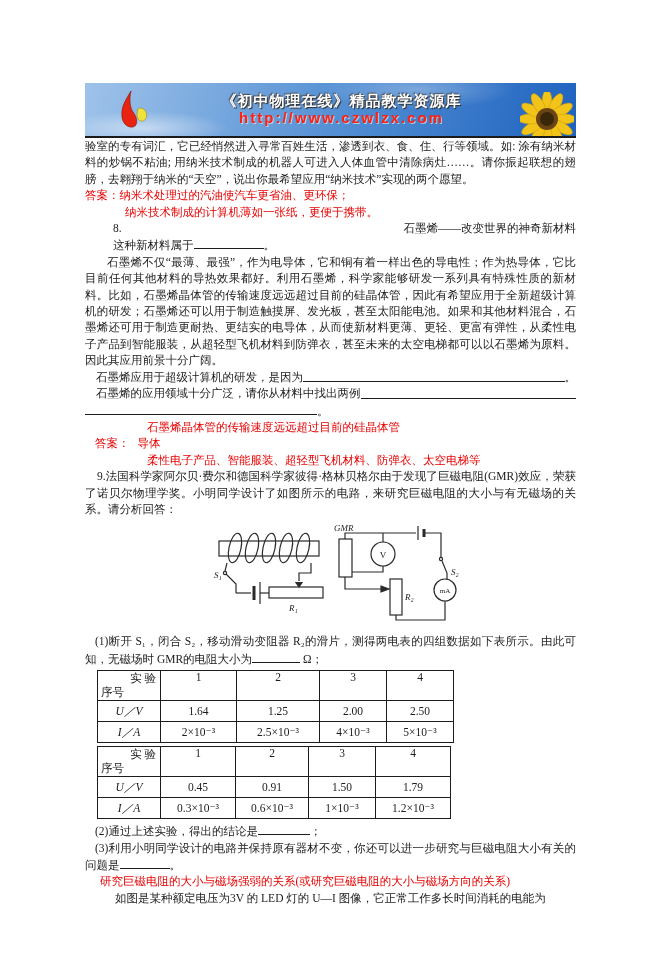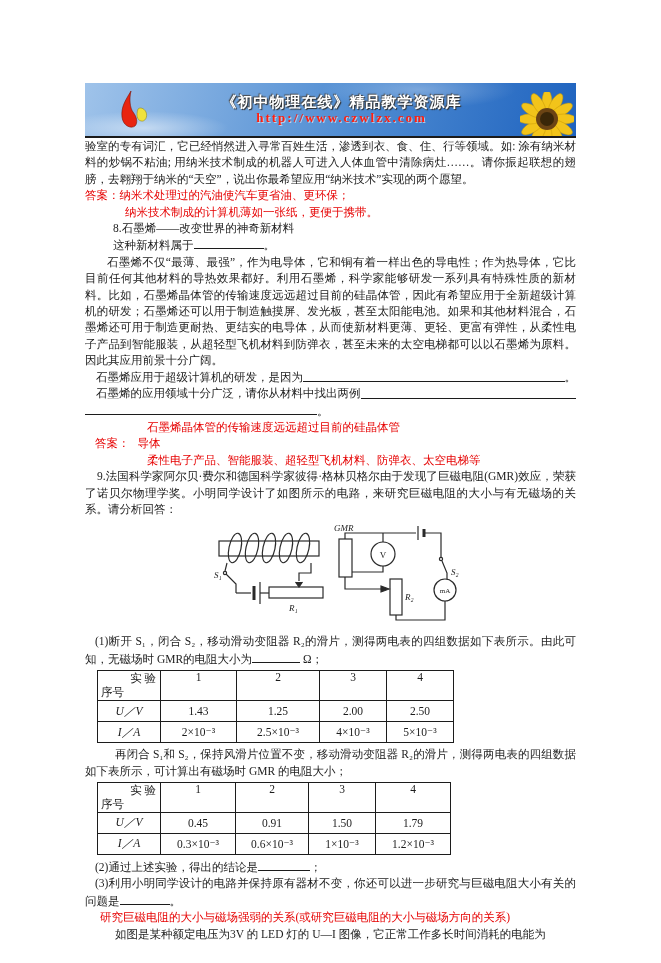--- a/index.html
+++ b/index.html
@@ -10,36 +10,36 @@
   
   .banner{position:relative;height:53px;border-bottom:2px solid #1a1a1a;display:flex;align-items:center;overflow:hidden;
     background:
       radial-gradient(ellipse 130px 26px at 12% 85%, rgba(255,255,255,.50), transparent 65%),
       radial-gradient(ellipse 150px 30px at 68% 12%, rgba(255,255,255,.30), transparent 65%),
       linear-gradient(105deg,#9fc3ea 0%,#4f8cd2 55%,#1f63bf 100%);}
   .banner-logo{margin-left:26px;flex:0 0 auto;}
   .banner-text{flex:1;text-align:center;line-height:1.1;margin-right:46px;}
   .banner-title{color:#ffffff;font-weight:bold;font-size:15px;letter-spacing:1px;
       text-shadow:1px 1px 1px #2b2b2b,-1px -1px 1px #4a4a4a;}
-  .banner-url{color:#ff1f0f;font-weight:bold;font-size:13px;letter-spacing:2px;
-      font-family:Liberation Serif, serif;
+  .banner-url{color:#ff1f0f;font-weight:bold;font-size:15px;letter-spacing:2px;
+      font-family:Liberation Sans, sans-serif;
       text-shadow:1px 1px 0 rgba(255,255,255,.55);}
   .sunflower{position:absolute;right:2px;bottom:-8px;}
 
   
   .t{font-size:11.5px;line-height:16.4px;margin:0;text-align:justify;}
   .red{color:#e60000;}
   .nowrapline{text-align:left;white-space:nowrap;}
   .flexline{display:flex;align-items:flex-end;}
   .flexline .lbl{white-space:nowrap;}
   .blank{display:inline-block;border-bottom:1px solid #1c1c1c;height:12px;vertical-align:baseline;}
   .blank.grow{flex:1 1 auto;margin-bottom:3px;height:0;align-self:flex-end;border-bottom:1px solid #1c1c1c;}
   .h8{display:flex;}
   .h8 .qnum{padding-left:28px;}
-  .h8 .qtitle{flex:1;text-align:left;font-family:Liberation Serif, serif;}
+  .h8 .qtitle{flex:1;text-align:right;font-family:Liberation Serif, serif;}
 
   
   table.dtable{border-collapse:collapse;table-layout:fixed;margin:3px 0 3px 12px;}
   table.dtable td{border:1px solid #1c1c1c;font-size:11.5px;text-align:center;padding:0;vertical-align:top;}
   table.dtable tr.hdr td{height:29px;}
   table.dtable tr.datarow td{height:20px;vertical-align:middle;}
   .corner-top{text-align:right;padding:0 4px 0 0;line-height:14px;}
   .corner-bottom{text-align:left;padding:0 0 0 3px;line-height:14px;}
   .varcell{font-style:italic;}
 
@@ -180,36 +180,35 @@
           <div class="corner-top">实 验</div>
           <div class="corner-bottom">序号</div>
         </td>
         <td>1</td>
         <td>2</td>
         <td>3</td>
         <td>4</td>
       </tr>
       <tr class="datarow">
         <td class="varcell">U／V</td>
-        <td>1.43</td>
+        <td>1.64</td>
         <td>1.25</td>
         <td>2.00</td>
         <td>2.50</td>
       </tr>
       <tr class="datarow">
         <td class="varcell">I／A</td>
         <td>2×10⁻³</td>
         <td>2.5×10⁻³</td>
         <td>4×10⁻³</td>
         <td>5×10⁻³</td>
       </tr>
     </tbody>
       </table>
 
-    <p class="t" style="text-indent:30px;">再闭合 S₁和 S₂，保持风滑片位置不变，移动滑动变阻器 R₂的滑片，测得两电表的四组数据如下表所示，可计算出有磁场时 GMR 的电阻大小；</p>
 
     <table class="dtable">
       <colgroup>
           <col style="width:63px;">
           <col style="width:75px;">
           <col style="width:73px;">
           <col style="width:67px;">
           <col style="width:75px;">
         </colgroup>
       <tbody>

